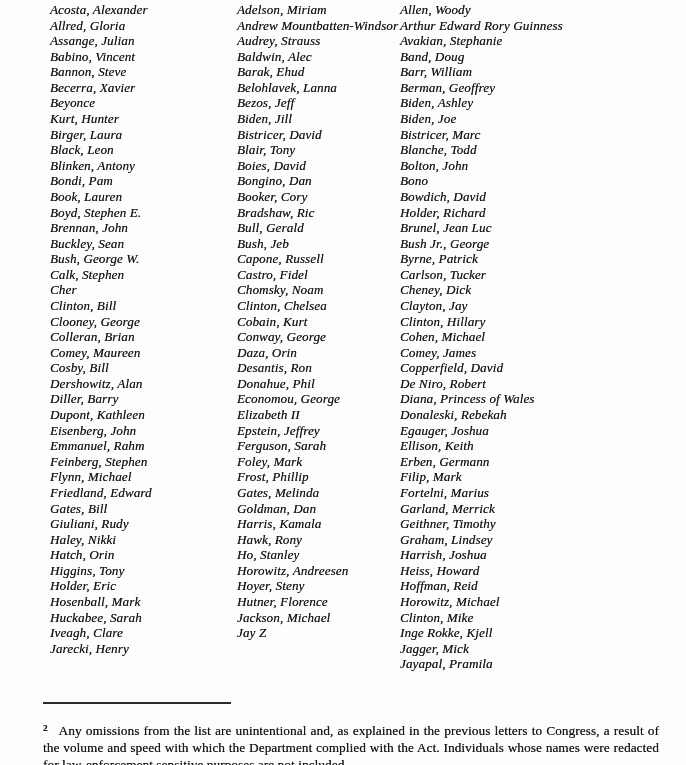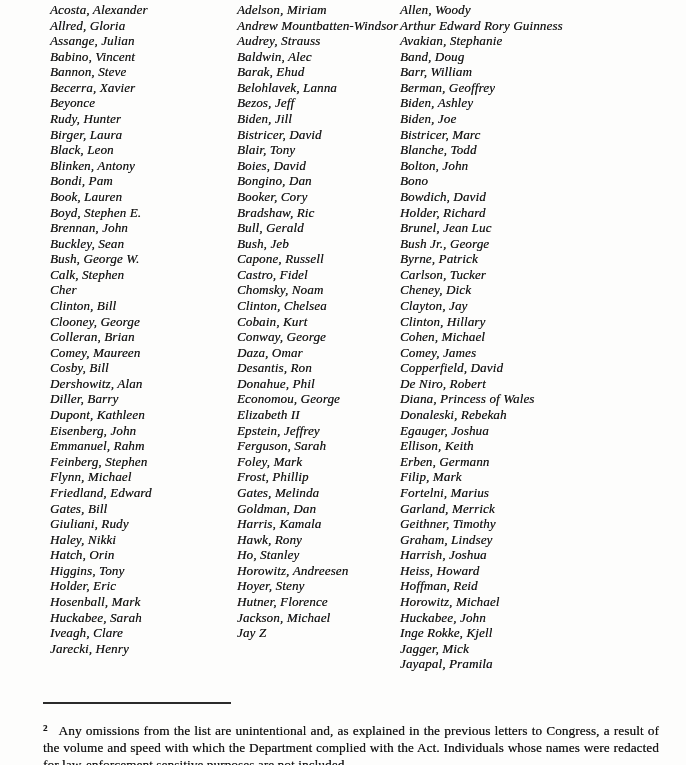--- a/index.html
+++ b/index.html
@@ -68,21 +68,21 @@
 <div class="page">
 
   <div class="name-col col-1">
       <div class="name-entry">Acosta, Alexander</div>
       <div class="name-entry">Allred, Gloria</div>
       <div class="name-entry">Assange, Julian</div>
       <div class="name-entry">Babino, Vincent</div>
       <div class="name-entry">Bannon, Steve</div>
       <div class="name-entry">Becerra, Xavier</div>
       <div class="name-entry">Beyonce</div>
-      <div class="name-entry">Rudy, Hunter</div>
+      <div class="name-entry">Kurt, Hunter</div>
       <div class="name-entry">Birger, Laura</div>
       <div class="name-entry">Black, Leon</div>
       <div class="name-entry">Blinken, Antony</div>
       <div class="name-entry">Bondi, Pam</div>
       <div class="name-entry">Book, Lauren</div>
       <div class="name-entry">Boyd, Stephen E.</div>
       <div class="name-entry">Brennan, John</div>
       <div class="name-entry">Buckley, Sean</div>
       <div class="name-entry">Bush, George W.</div>
       <div class="name-entry">Calk, Stephen</div>
@@ -128,21 +128,21 @@
       <div class="name-entry">Booker, Cory</div>
       <div class="name-entry">Bradshaw, Ric</div>
       <div class="name-entry">Bull, Gerald</div>
       <div class="name-entry">Bush, Jeb</div>
       <div class="name-entry">Capone, Russell</div>
       <div class="name-entry">Castro, Fidel</div>
       <div class="name-entry">Chomsky, Noam</div>
       <div class="name-entry">Clinton, Chelsea</div>
       <div class="name-entry">Cobain, Kurt</div>
       <div class="name-entry">Conway, George</div>
-      <div class="name-entry">Daza, Omar</div>
+      <div class="name-entry">Daza, Orin</div>
       <div class="name-entry">Desantis, Ron</div>
       <div class="name-entry">Donahue, Phil</div>
       <div class="name-entry">Economou, George</div>
       <div class="name-entry">Elizabeth II</div>
       <div class="name-entry">Epstein, Jeffrey</div>
       <div class="name-entry">Ferguson, Sarah</div>
       <div class="name-entry">Foley, Mark</div>
       <div class="name-entry">Frost, Phillip</div>
       <div class="name-entry">Gates, Melinda</div>
       <div class="name-entry">Goldman, Dan</div>
@@ -189,21 +189,21 @@
       <div class="name-entry">Erben, Germann</div>
       <div class="name-entry">Filip, Mark</div>
       <div class="name-entry">Fortelni, Marius</div>
       <div class="name-entry">Garland, Merrick</div>
       <div class="name-entry">Geithner, Timothy</div>
       <div class="name-entry">Graham, Lindsey</div>
       <div class="name-entry">Harrish, Joshua</div>
       <div class="name-entry">Heiss, Howard</div>
       <div class="name-entry">Hoffman, Reid</div>
       <div class="name-entry">Horowitz, Michael</div>
-      <div class="name-entry">Huckabee, John</div>
+      <div class="name-entry">Clinton, Mike</div>
       <div class="name-entry">Inge Rokke, Kjell</div>
       <div class="name-entry">Jagger, Mick</div>
       <div class="name-entry">Jayapal, Pramila</div>
     </div>
 
   <div class="footnote-rule"></div>
 
   <p class="footnote"><span class="fn-marker">2</span><span>Any omissions from the list are unintentional and, as explained in the previous letters to Congress, a result of the volume and speed with which the Department complied with the Act. Individuals whose names were redacted for law-enforcement sensitive purposes are not included.</span></p>
 
 </div>

